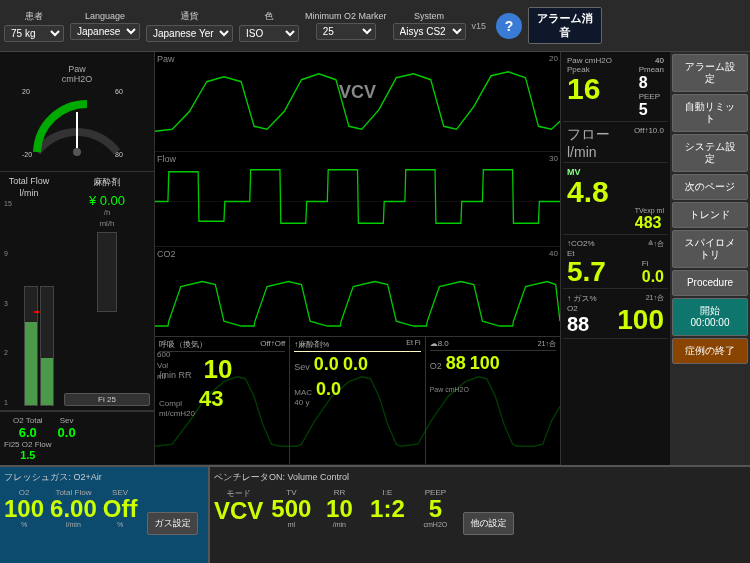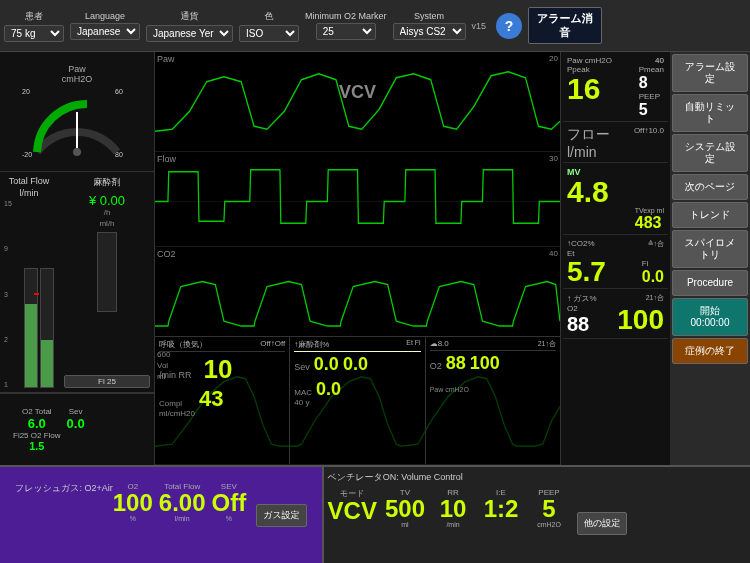--- a/index.html
+++ b/index.html
@@ -129,21 +129,21 @@
       text-align: center;
       padding: 1px 3px;
       border-radius: 2px;
       margin-top: 4px;
       border: 1px solid #555;
     }
 
     
     .bottom-stats {
       display: flex;
-      padding: 13px;
+      padding: 4px;
       gap: 6px;
       border-top: 1px solid #333;
     }
     .stat-item {
       display: flex;
       flex-direction: column;
       align-items: center;
     }
     .stat-label {
       color: #aaa;
@@ -226,25 +226,25 @@
     }
 
     
     .bottom-bar {
       height: 98px;
       background: #1a1a1a;
       border-top: 2px solid #555;
       display: flex;
     }
     .fresh-gas-section {
-      background: #4c1d95;
+      background: #0c4a6e;
       border-right: 2px solid #555;
-      padding: 15px;
-      display: flex;
-      flex-direction: row;
+      padding: 4px;
+      display: flex;
+      flex-direction: column;
       min-width: 210px;
     }
     .fresh-gas-title {
       color: #ccc;
       font-size: 9px;
       margin-bottom: 4px;
     }
     .fresh-gas-values {
       display: flex;
       gap: 6px;

